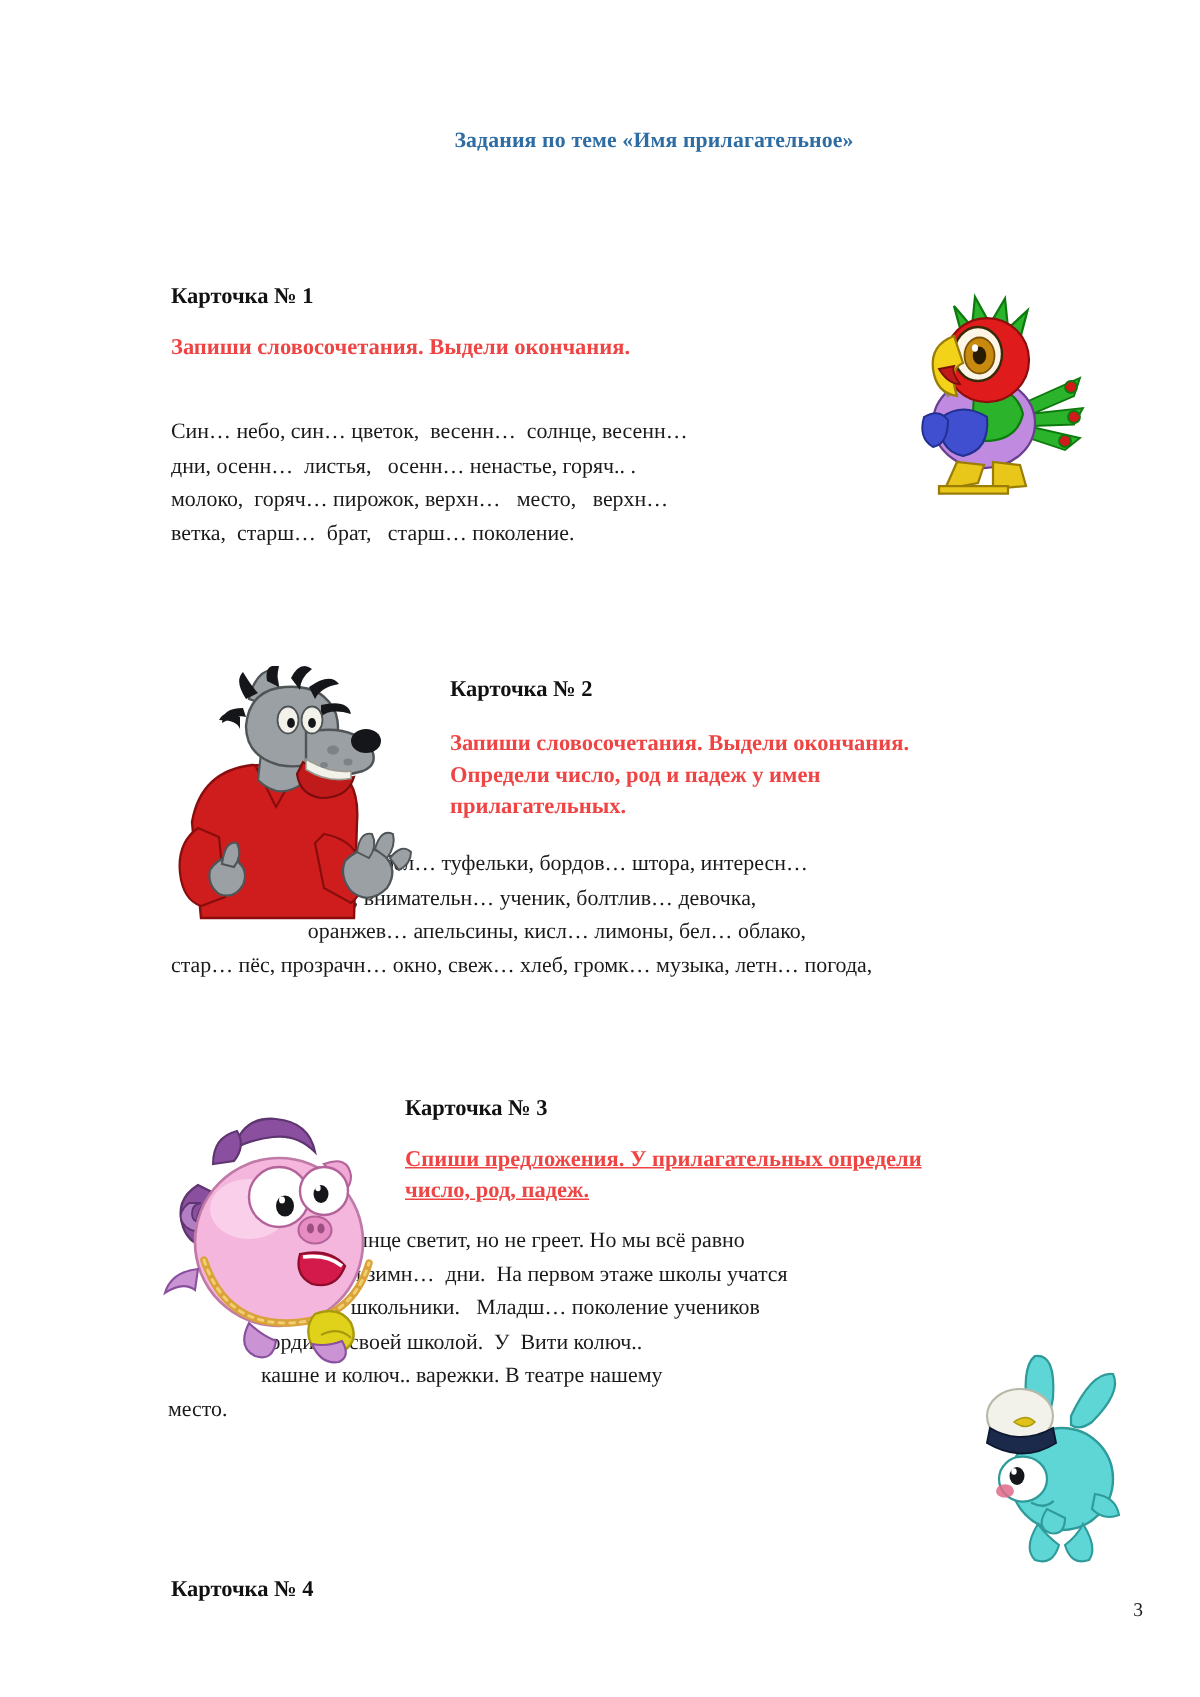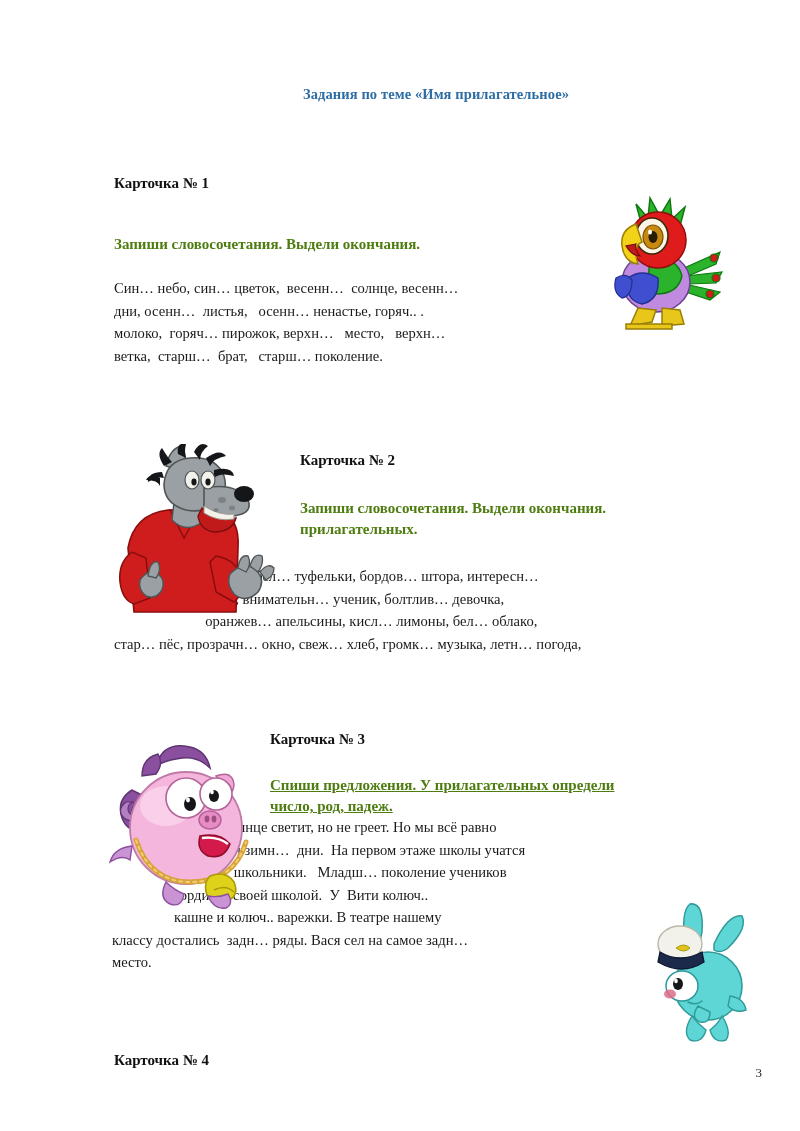--- a/index.html
+++ b/index.html
@@ -40,23 +40,22 @@
     position: absolute;
     font-size: 15px;
     font-weight: bold;
     color: #111111;
     white-space: nowrap;
   }
   .card-prompt {
     position: absolute;
     font-size: 15px;
     font-weight: bold;
-    color: #4d7c0f;
+    color: #ef4444;
     line-height: 21px;
-    margin-top: 12px;
   }
   .card-body {
     position: absolute;
     font-size: 14.6px;
     line-height: 22.5px;
     color: #1a1a1a;
   }
   .card-body .ln { display: block; white-space: pre; font-family: Liberation Serif, serif; }
 
   
@@ -66,21 +65,21 @@
     bottom: 50px;
     font-size: 13px;
     color: #222222;
   }
 
   
   .illus { position: absolute; }
   .illus svg { display: block; }
 
   
-  #card1-heading { left: 114px; top: 175px; }
+  #card1-heading { left: 114px; top: 190px; }
   #card1-prompt  { left: 114px; top: 222px; }
   #card1-body    { left: 114px; top: 277px; }
   #parrot-illustration { left: 592px; top: 190px; }
 
   
   #card2-heading { left: 300px; top: 452px; }
   #card2-prompt  { left: 300px; top: 486px; }
   #card2-body    { left: 114px; top: 565px; }
   #wolf-illustration { left: 118px; top: 444px; }
 
@@ -154,20 +153,21 @@
         <path d="M70 118 l0 18 l22 -2 l-4 -14 Z"></path>
         <path d="M34 134 h46 v5 h-46 Z"></path>
       </g>
     </svg>
   </div>
 
   <div class="card-heading" id="card2-heading">Карточка № 2</div>
 
   <div class="card-prompt" id="card2-prompt">
     <div>Запиши  словосочетания. Выдели окончания.</div>
+    <div>Определи  число, род и падеж  у  имен</div>
     <div>прилагательных.</div>
   </div>
 
   <div class="card-body" id="card2-body">
     <span class="ln">                         Красно-бел… туфельки, бордов… штора, интересн…</span>
     <span class="ln">                         кино, внимательн… ученик, болтлив… девочка,</span>
     <span class="ln">                         оранжев… апельсины, кисл… лимоны, бел… облако,</span>
     <span class="ln">стар… пёс, прозрачн… окно, свеж… хлеб, громк… музыка, летн… погода,</span>
   </div>
 
@@ -234,21 +234,20 @@
     <div>Спиши предложения. У прилагательных определи</div>
     <div>число, род, падеж.</div>
   </div>
 
   <div class="card-body" id="card3-body">
     <span class="ln">                 Зимн… солнце светит, но не греет. Но мы всё равно</span>
     <span class="ln">                 любим эти зимн…  дни.  На первом этаже школы учатся</span>
     <span class="ln">                 молод…  школьники.   Младш… поколение учеников</span>
     <span class="ln">                 гордится своей школой.  У  Вити колюч..</span>
     <span class="ln">                 кашне и колюч.. варежки. В театре нашему</span>
-    <span class="ln">классу достались  задн… ряды. Вася сел на самое задн…</span>
     <span class="ln">место.</span>
   </div>
 
   <div class="illus" id="nyusha-illustration">
     <svg width="168" height="180" viewBox="0 0 168 180" xmlns="http://www.w3.org/2000/svg">
 
       <path d="M28 54 q-16 10 -10 28 q6 16 24 12 q-18 -6 -14 -20 q4 -12 16 -12 Z" fill="#8a4f9e" stroke="#5e3570" stroke-width="1.5"></path>
       <path d="M22 66 q-10 8 -2 16 q8 6 14 -2 q-10 0 -10 -7 q0 -6 6 -7 Z" fill="#b37fc4" stroke="#5e3570" stroke-width="1.2"></path>
 
       <path d="M52 30 q6 -22 28 -20 q22 2 26 22 q-12 -12 -28 -10 q-16 2 -26 8 Z" fill="#8a4f9e" stroke="#5e3570" stroke-width="1.5"></path>

